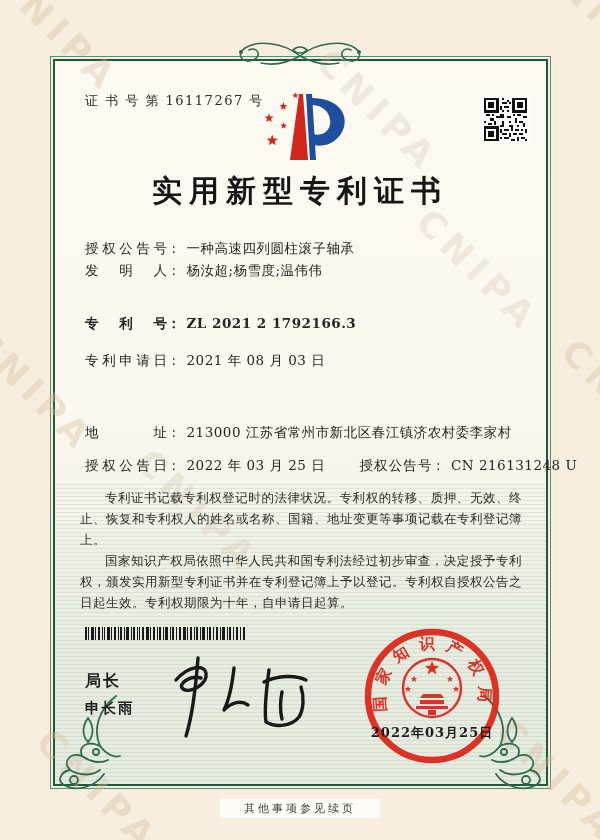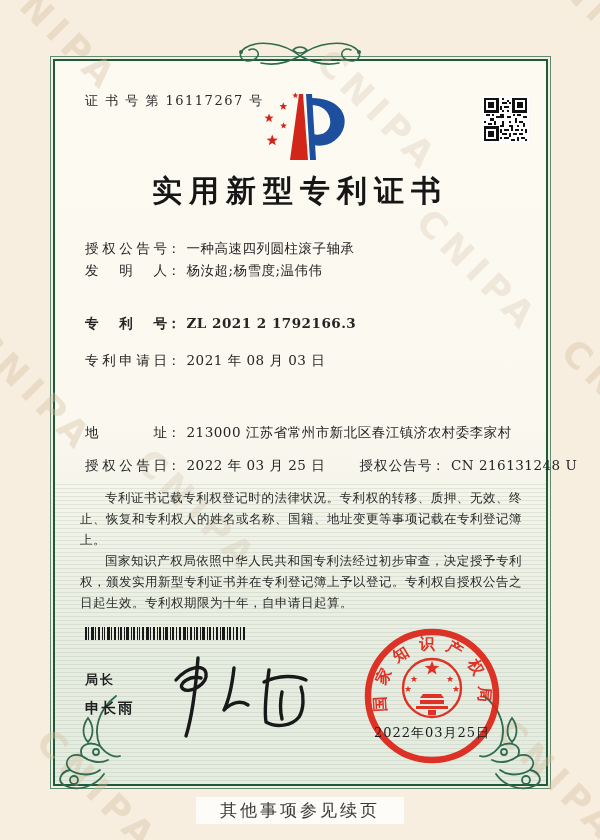--- a/index.html
+++ b/index.html
@@ -63,38 +63,38 @@
   .body-text{
     position:absolute; left:80px; top:487px; width:442px;
     font-size:12.5px; line-height:1.68; color:#2b2b2b;
     text-align:justify; letter-spacing:.5px;
   }
   .body-text p{ text-indent:2em; }
 
   .barcode{ position:absolute; left:85px; top:627px; width:160px; height:13px; }
   .barcode svg{ width:100%; height:100%; display:block; }
 
-  .issuer-title{ position:absolute; left:85px; top:671px; font-size:13px; font-weight:bold; color:#1f1f1f; letter-spacing:2px;}
+  .issuer-title{ position:absolute; left:85px; top:671px; font-size:16px; font-weight:bold; color:#1f1f1f; letter-spacing:2px;}
   .issuer-name{ position:absolute; left:85px; top:699px; font-size:14.5px; font-weight:bold; color:#1f1f1f; letter-spacing:2px;}
   .signature{ position:absolute; left:148px; top:648px; width:170px; height:95px; }
 
   .seal{ position:absolute; left:362px; top:626px; width:140px; height:140px; opacity:.93; }
   .seal-date{
     position:absolute; left:362px; top:724px; width:140px; text-align:center;
-    font-size:13px; color:#1c1c1c; letter-spacing:1px; z-index:4; white-space:nowrap;
+    font-size:13px; color:#1c1c1c; letter-spacing:1px; z-index:4; white-space:nowrap;font-weight:bold;
   }
 
   .page-number{ position:absolute; left:0; top:765px; width:100%; text-align:center; font-size:11px; color:#333; letter-spacing:1px; }
 
   .footer-note{
     position:absolute; left:0; top:797px; width:100%; text-align:center; z-index:3;
   }
   .footer-note span{
     display:inline-block; background:#fdfcf8; padding:2px 24px;
-    font-size:17px; color:#3a3a3a; letter-spacing:3px;
+    font-size:11px; color:#3a3a3a; letter-spacing:3px;
   }
 
   .red{ fill:#d3261b; }
   .blue{ fill:#1d4f9e; }
   .green-stroke{ stroke:#2f6b4c; fill:none; stroke-linecap:round; }
 </style>
 </head>
 <body>
 
 <div class="certificate">

